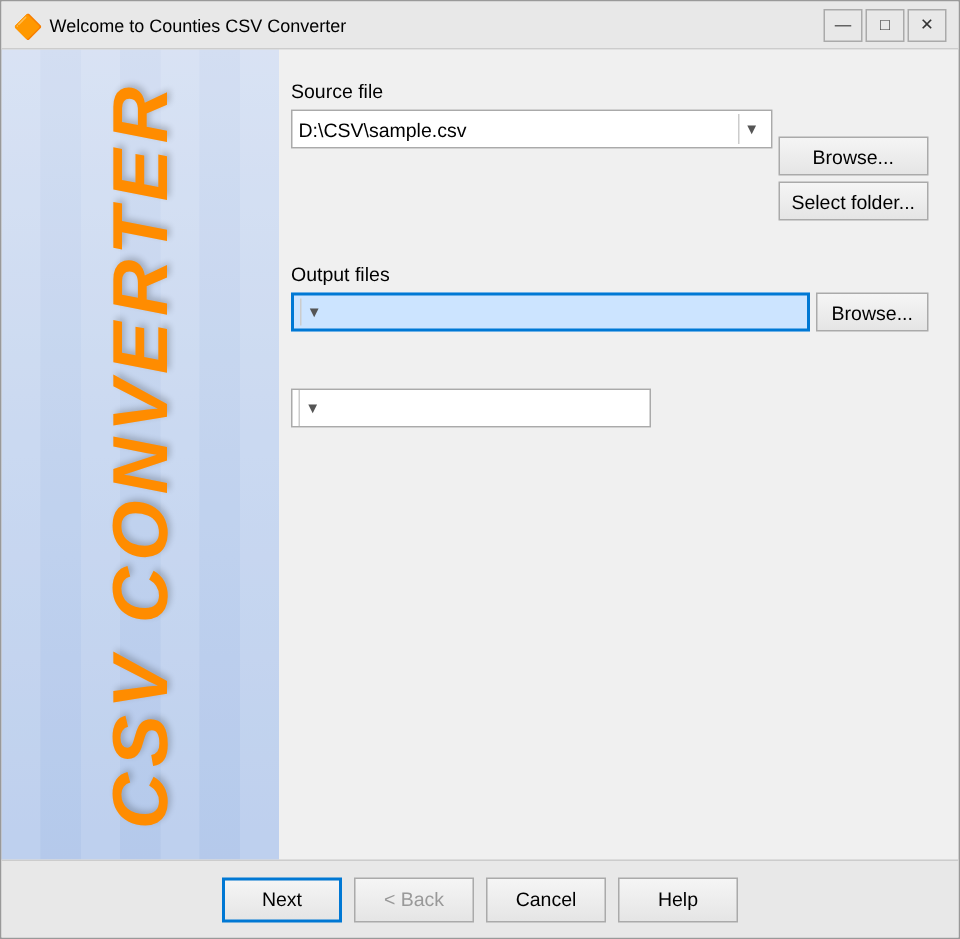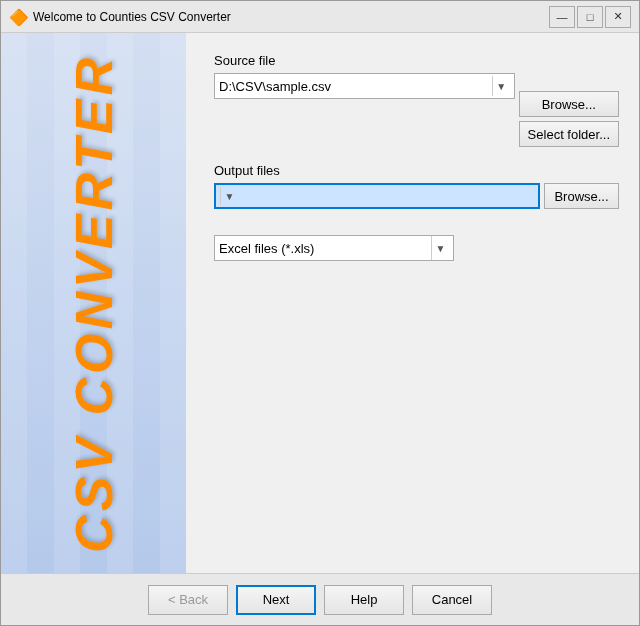--- a/index.html
+++ b/index.html
@@ -100,24 +100,25 @@
       color: #ff8c00;
       letter-spacing: 4px;
       text-shadow: 2px 2px 4px rgba(0,0,0,0.2);
       font-style: italic;
       font-family: Arial Black, Impact, sans-serif;
     }
 
     
     .right-panel {
       flex: 1;
-      padding: 20px 20px 10px 28px;
+      padding: 20px 20px 10px 8px;
       display: flex;
       flex-direction: column;
       background: #f0f0f0;
+      gap: 12px;
     }
 
     .form-group {
       margin-bottom: 16px;
     }
     .form-label {
       display: block;
       margin-bottom: 5px;
       font-size: 13px;
       color: #000;
@@ -286,28 +287,27 @@
         <div class="input-row">
           <div class="combo-box selected">
             <span class="combo-arrow">▼</span>
           </div>
           <button class="btn">Browse...</button>
         </div>
       </div>
 
       <div class="form-group">
         <div class="file-type-select">
-          <span class="combo-text">Excel files (*.xls)</span>
           <span class="combo-arrow">▼</span>
         </div>
       </div>
 
       <div class="spacer"></div>
     </div>
   </div>
 
   <div class="footer">
+    <button class="footer-btn next-btn">Next</button>
     <button class="footer-btn disabled">&lt; Back</button>
-    <button class="footer-btn next-btn">Next</button>
+    <button class="footer-btn">Cancel</button>
     <button class="footer-btn">Help</button>
-    <button class="footer-btn">Cancel</button>
   </div>
 </div>
 
 </body></html>

